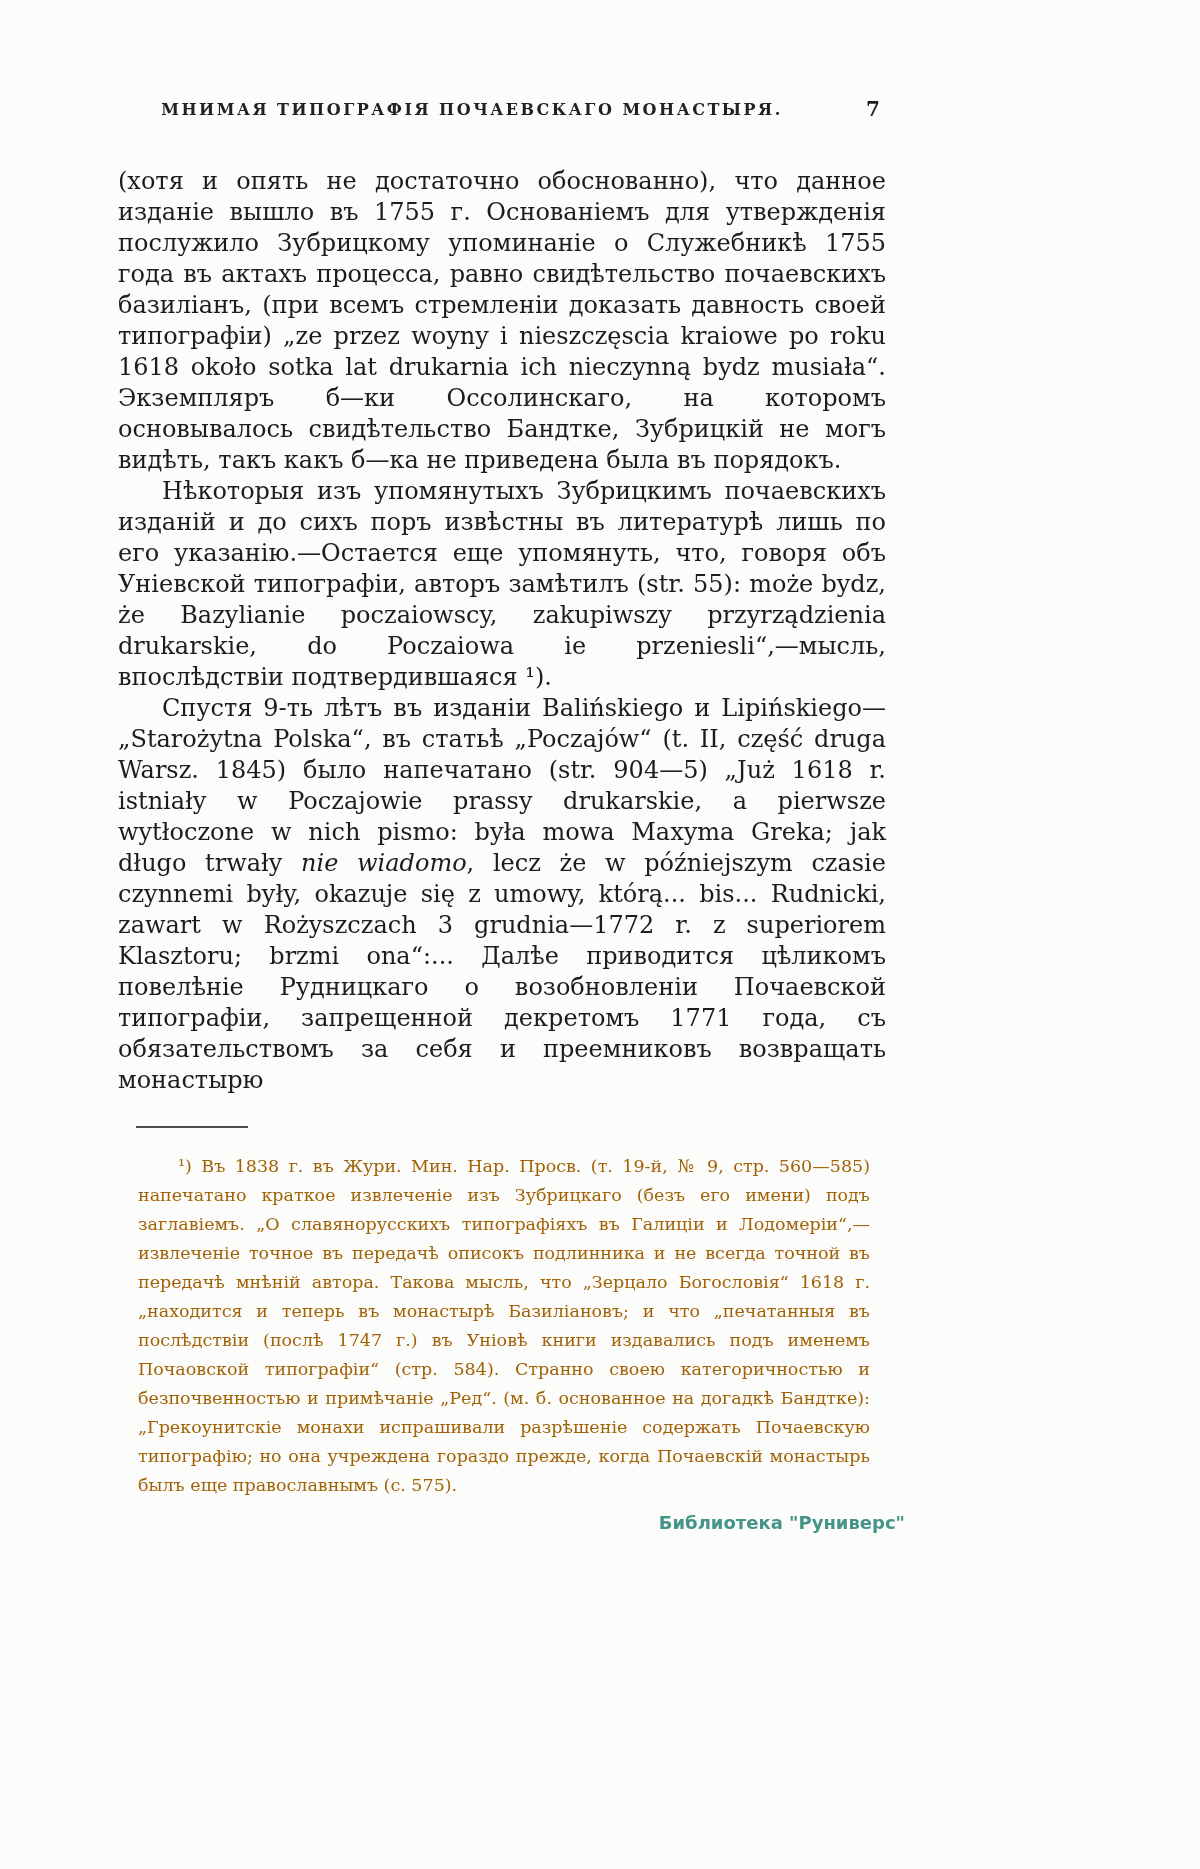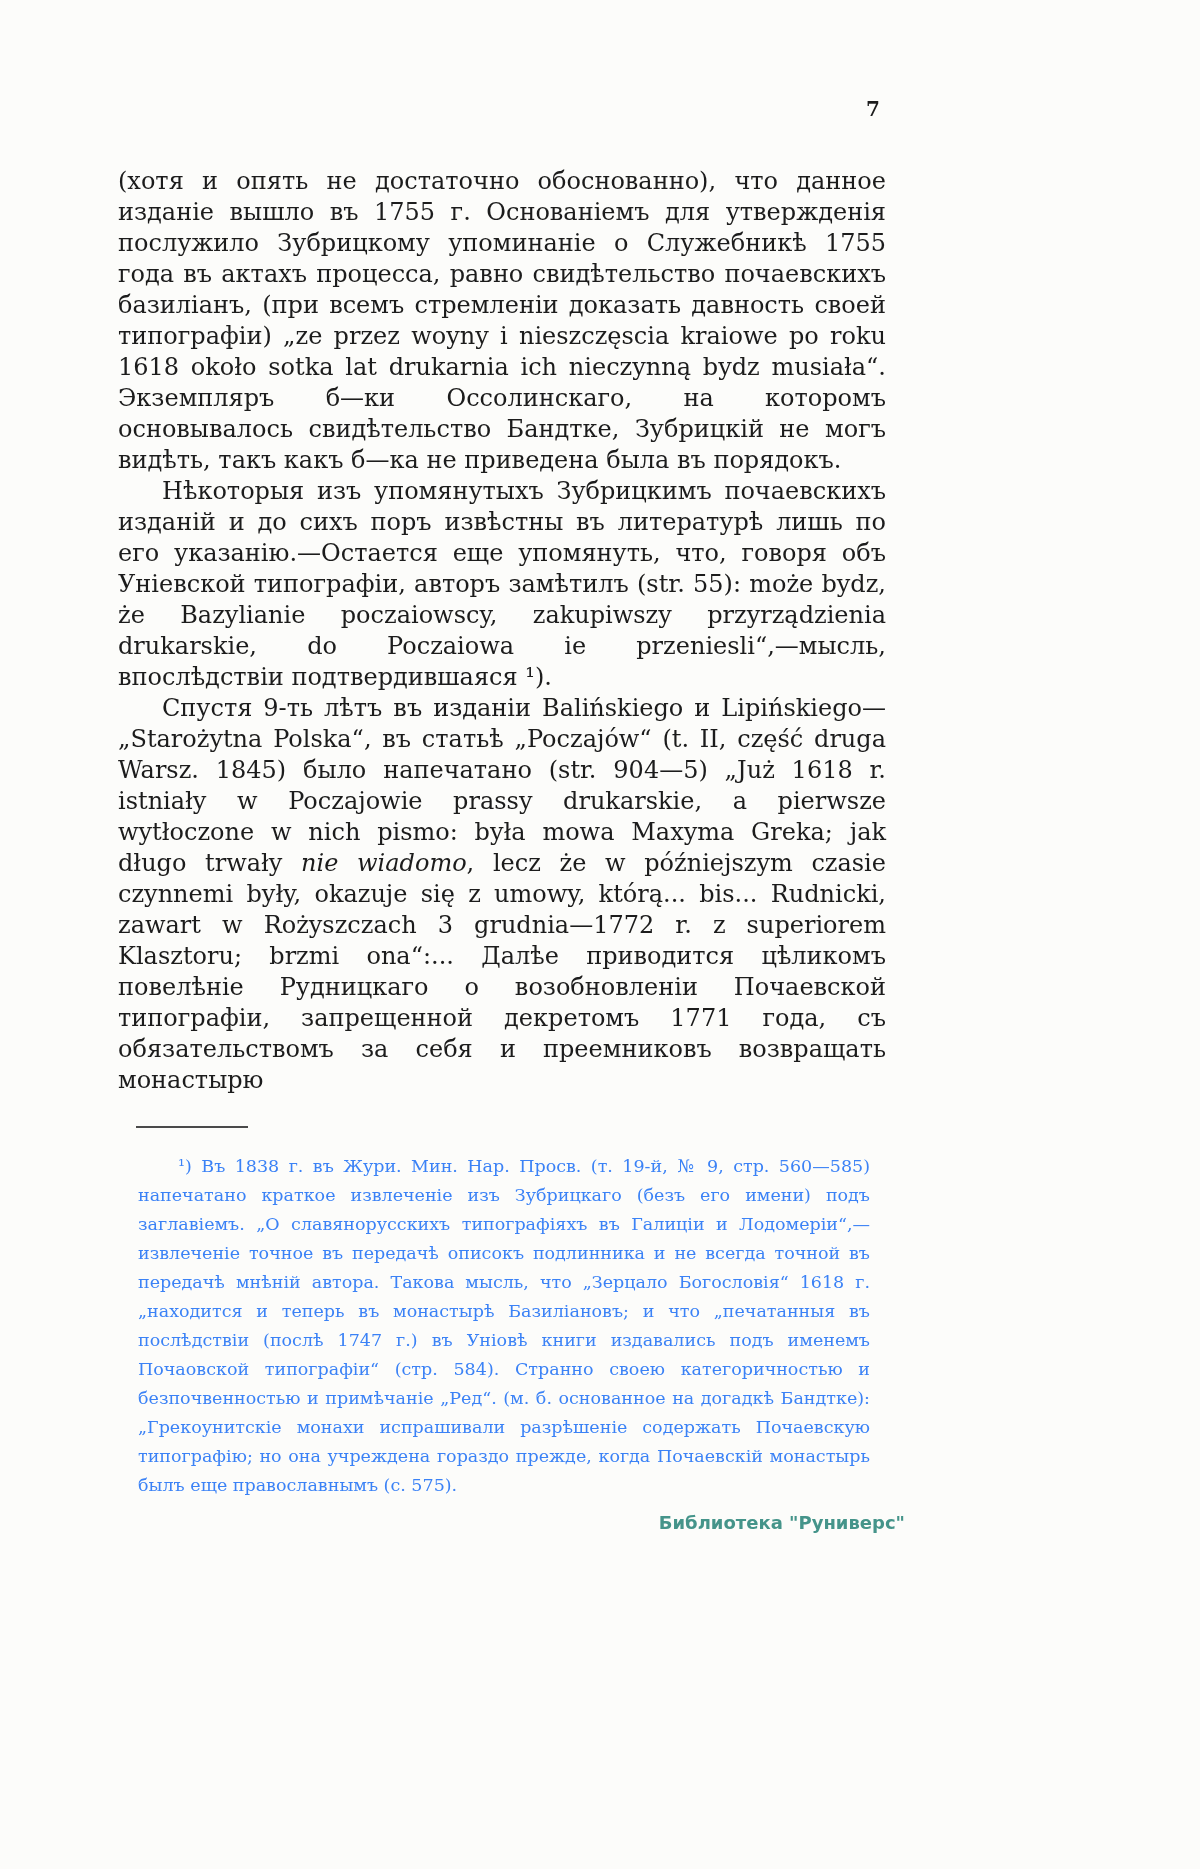--- a/index.html
+++ b/index.html
@@ -53,39 +53,40 @@
     width: 112px;
     height: 0;
     border-top: 2px solid #4a4a4a;
   }
   .footnotes {
     margin: 24px 0 0 20px;
     width: 732px;
     font-size: 17.5px;
     line-height: 29px;
     text-align: justify;
-    color: #3b82f6;
+    color: #a16207;
   }
   .footnotes p.para.indent { text-indent: 40px; }
   .watermark {
     position: absolute;
     right: 295px;
     top: 1512px;
     font-family: "DejaVu Sans", "Liberation Sans", sans-serif;
     font-size: 18px;
     font-weight: bold;
   }
 </style>
 </head>
 <body>
 
 <div class="page">
   <div class="content">
 
     <div class="header-row">
+      <div class="header-title">МНИМАЯ ТИПОГРАФІЯ ПОЧАЕВСКАГО МОНАСТЫРЯ.</div>
       <div class="page-num">7</div>
     </div>
 
     <div class="body-text">
         <p class="para"><span>(хотя и опять не достаточно обоснованно), что данное изданіе вышло въ 1755 г. Основаніемъ для утвержденія послужило Зубрицкому упоминаніе о Служебникѣ 1755 года въ актахъ процесса, равно свидѣтельство почаевскихъ базиліанъ, (при всемъ стремленіи доказать давность своей типографіи) „ze przez woyny i nieszczęscia kraiowe po roku 1618 około sotka lat drukarnia ich nieczynną bydz musiała“. Экземпляръ б—ки Оссолинскаго, на которомъ основывалось свидѣтельство Бандтке, Зубрицкій не могъ видѣть, такъ какъ б—ка не приведена была въ порядокъ.</span></p>
         <p class="para indent"><span>Нѣкоторыя изъ упомянутыхъ Зубрицкимъ почаевскихъ изданій и до сихъ поръ извѣстны въ литературѣ лишь по его указанію.—Остается еще упомянуть, что, говоря объ Уніевской типографіи, авторъ замѣтилъ (str. 55): może bydz, że Bazylianie poczaiowscy, zakupiwszy przyrządzienia drukarskie, do Poczaiowa ie przeniesli“,—мысль, впослѣдствіи подтвердившаяся ¹).</span></p>
         <p class="para indent"><span>Спустя 9-ть лѣтъ въ изданіи Balińskiego и Lipińskiego— „Starożytna Polska“, въ статьѣ „Poczajów“ (t. II, część druga Warsz. 1845) было напечатано (str. 904—5) „Już 1618 r. istniały w Poczajowie prassy drukarskie, a pierwsze wytłoczone w nich pismo: była mowa Maxyma Greka; jak długo trwały </span><span class="italic">nie wiadomo</span><span>, lecz że w późniejszym czasie czynnemi były, okazuje się z umowy, którą... bis... Rudnicki, zawart w Rożyszczach 3 grudnia—1772 r. z superiorem Klasztoru; brzmi ona“:... Далѣе приводится цѣликомъ повелѣніе Рудницкаго о возобновленіи Почаевской типографіи, запрещенной декретомъ 1771 года, съ обязательствомъ за себя и преемниковъ возвращать монастырю</span></p>
       </div>
 
     <div class="footnote-rule"></div>

